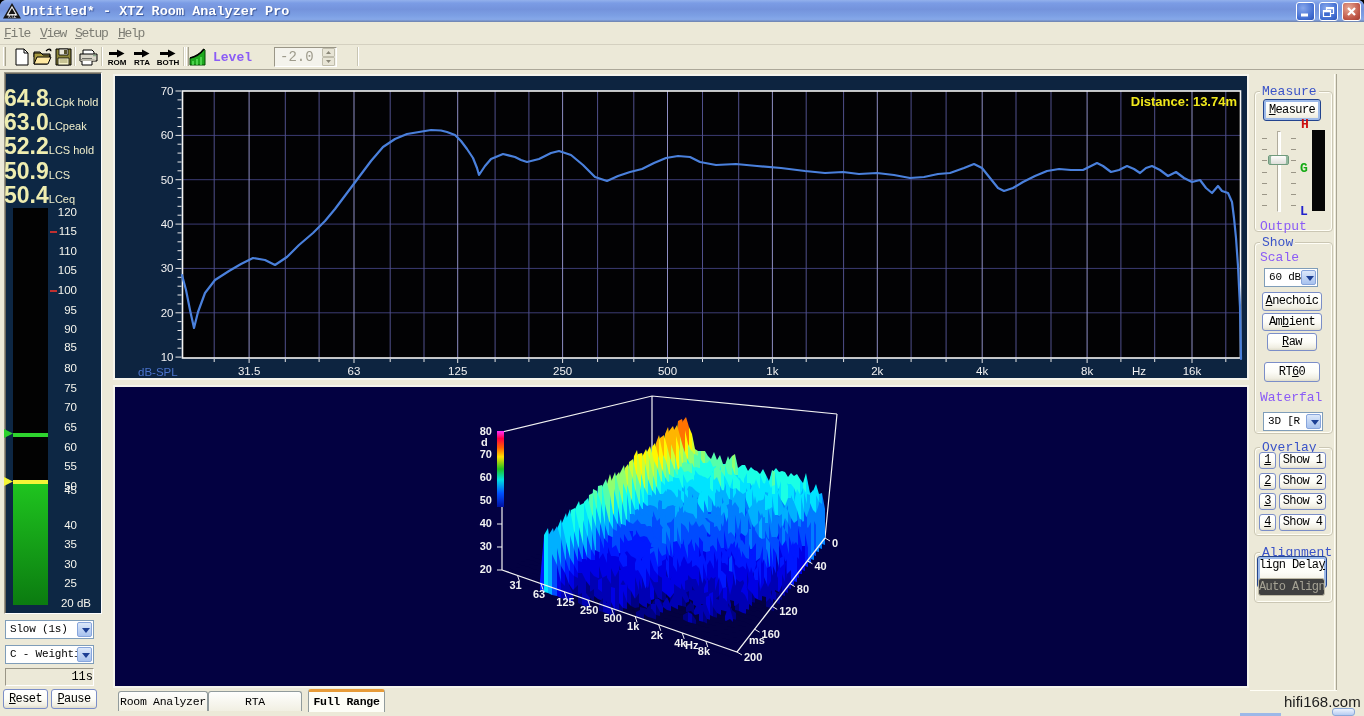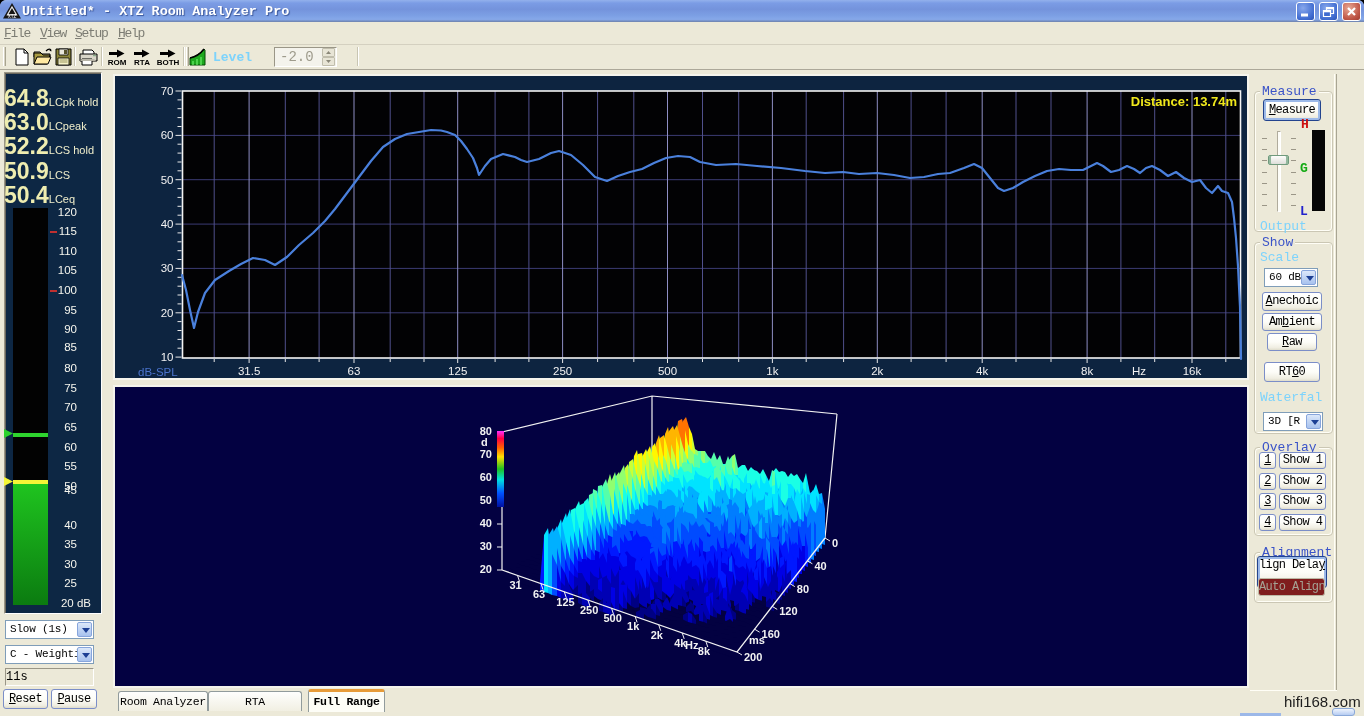--- a/index.html
+++ b/index.html
@@ -26,21 +26,21 @@
 .cmb{position:absolute;background:#fff;border:1px solid #7f9db9;font:11px "Liberation Mono";color:#000;letter-spacing:-0.2px;white-space:nowrap;overflow:hidden}
 .cmbt{position:absolute;left:4px;top:1.5px;white-space:nowrap}
 .cmbb{position:absolute;right:1px;top:1px;bottom:1px;width:15px;border:1px solid #87a5dc;border-radius:2px;
  background:linear-gradient(180deg,#dce8fa,#c3d6f4 45%,#a8c2ee)}
 .cmbb:after{content:"";position:absolute;left:3.5px;top:5px;border:4px solid transparent;border-top:5px solid #1c3f94}
 .btn{position:absolute;white-space:nowrap;overflow:hidden;border:1px solid #7b8ec8;border-radius:3px;color:#000;text-align:center;
  background:linear-gradient(180deg,#fff,#fdfdf8 50%,#f0eee2 85%,#dfdccb);font:12px "Liberation Mono";letter-spacing:-0.6px}
 .btnf{border:1px solid #23448e;box-shadow:inset 0 0 0 2px #9cb9e8}
 .grp{position:absolute;border:1px solid #cbc7b4;border-radius:4px;box-shadow:inset 1px 1px 0 #fffef6,inset -1px -1px 0 #fffef6}
 .glab{position:absolute;background:#ece9d8;color:#3a53c8;font:13px "Liberation Mono";padding:0 2px;white-space:nowrap}
-.blk{position:absolute;font:13px "Liberation Mono";color:#7dd3fc;white-space:nowrap}
+.blk{position:absolute;font:13px "Liberation Mono";color:#8b5cf6;white-space:nowrap}
 .tab{position:absolute;white-space:nowrap;overflow:hidden;top:691px;height:20px;border:1px solid #919b9c;border-bottom:none;border-radius:3px 3px 0 0;
  background:linear-gradient(180deg,#fefefd,#f1efe2);font:11.5px "Liberation Mono";color:#000;text-align:center;line-height:19px;letter-spacing:-0.3px}
 .tabon{top:689px;height:23px;background:#fdfdf6;border-top:3px solid #e79b38;font-weight:bold;z-index:3}
 u{text-decoration:underline}
 </style></head><body>
 <div class="win"></div>
 <div class="tbar"></div>
 <svg class="abs" style="left:3px;top:2px" width="18" height="18" viewBox="0 0 18 18">
     <path d="M0 16.5L9 1L18 16.5z" fill="#151515"></path>
     <path d="M4.5 12.8L9 5l4.5 7.8z" fill="none" stroke="#e8e8e8" stroke-width="1.2"></path>
@@ -1042,21 +1042,21 @@
     <path d="M0 0L9 4.5L0 9z" fill="#f4f436"></path>
   </svg>
 <div class="cmb" style="left:5px;top:620px;width:89px;height:19px">
     <span class="cmbt">Slow (1s)</span>
     <span class="cmbb"></span>
   </div>
 <div class="cmb" style="left:5px;top:645px;width:89px;height:19px">
     <span class="cmbt">C - Weighti</span>
     <span class="cmbb"></span>
   </div>
-<div class="abs" style="left:5px;top:668px;width:89px;height:18px;border:1px solid #9a9687;border-right-color:#fff;border-bottom-color:#fff;background:#ece9d8;text-align:left;font:12px 'Liberation Mono';line-height:17px">11s</div>
+<div class="abs" style="left:5px;top:668px;width:89px;height:18px;border:1px solid #9a9687;border-right-color:#fff;border-bottom-color:#fff;background:#ece9d8;text-align:right;font:12px 'Liberation Mono';line-height:17px">11s</div>
 <div class="btn" style="left:3px;top:689px;width:45px;height:20px;line-height:18px"><u>R</u>eset</div>
 <div class="btn" style="left:51px;top:689px;width:46px;height:20px;line-height:18px"><u>P</u>ause</div>
 <div class="abs" style="left:1334px;top:74px;width:1px;height:617px;background:#fffef6"></div>
 <div class="abs" style="left:1336px;top:74px;width:1px;height:617px;background:#a9a593"></div>
 <div class="abs" style="left:1250px;top:690px;width:87px;height:1px;background:#fffef6"></div>
 <div class="grp" style="left:1254px;top:91px;width:79px;height:141px"></div>
 <div class="glab" style="left:1260px;top:84px">Measure</div>
 <div class="grp" style="left:1254px;top:242px;width:79px;height:192px"></div>
 <div class="glab" style="left:1260px;top:235px">Show</div>
 <div class="grp" style="left:1254px;top:447px;width:79px;height:89px"></div>
@@ -1101,18 +1101,18 @@
   </div>
 <div class="btn" style="left:1259px;top:452px;width:17px;height:17px;line-height:15px"><u>1</u></div>
 <div class="btn" style="left:1279px;top:452px;width:47px;height:17px;line-height:15px;font-size:12px">Show 1</div>
 <div class="btn" style="left:1259px;top:472.6px;width:17px;height:17px;line-height:15px"><u>2</u></div>
 <div class="btn" style="left:1279px;top:472.6px;width:47px;height:17px;line-height:15px;font-size:12px">Show 2</div>
 <div class="btn" style="left:1259px;top:493.2px;width:17px;height:17px;line-height:15px"><u>3</u></div>
 <div class="btn" style="left:1279px;top:493.2px;width:47px;height:17px;line-height:15px;font-size:12px">Show 3</div>
 <div class="btn" style="left:1259px;top:513.8px;width:17px;height:17px;line-height:15px"><u>4</u></div>
 <div class="btn" style="left:1279px;top:513.8px;width:47px;height:17px;line-height:15px;font-size:12px">Show 4</div>
 <div class="btn btnf" style="left:1257px;top:556px;width:70px;height:32px;line-height:16px;font-size:12px">lign Dela<u>y</u></div>
-<div class="btn" style="left:1258px;top:578px;width:67px;height:18px;line-height:16px;font-size:12px;color:#a5a294;border-color:#bdb9a5;background:#7f1d1d">Auto Align</div>
+<div class="btn" style="left:1258px;top:578px;width:67px;height:18px;line-height:16px;font-size:12px;color:#a5a294;border-color:#bdb9a5;background:#404040">Auto Align</div>
 <div class="abs" style="left:1284px;top:693px;font:15px 'Liberation Sans';color:#1c1c1c">hifi168.com</div>
 <div class="abs" style="left:1240px;top:713px;width:41px;height:3px;background:#9cb8e8"></div>
 <div class="abs" style="left:1332px;top:708px;width:23px;height:8px;background:linear-gradient(180deg,#eef4fd,#b6ccf2);border:1px solid #8aa8d8;border-radius:3px"></div>
 <div class="tab" style="left:118px;width:90px">Room Analyzer</div>
 <div class="tab" style="left:208px;width:94px">RTA</div>
 <div class="tab tabon" style="left:308px;width:77px">Full Range</div>
 </body></html>

